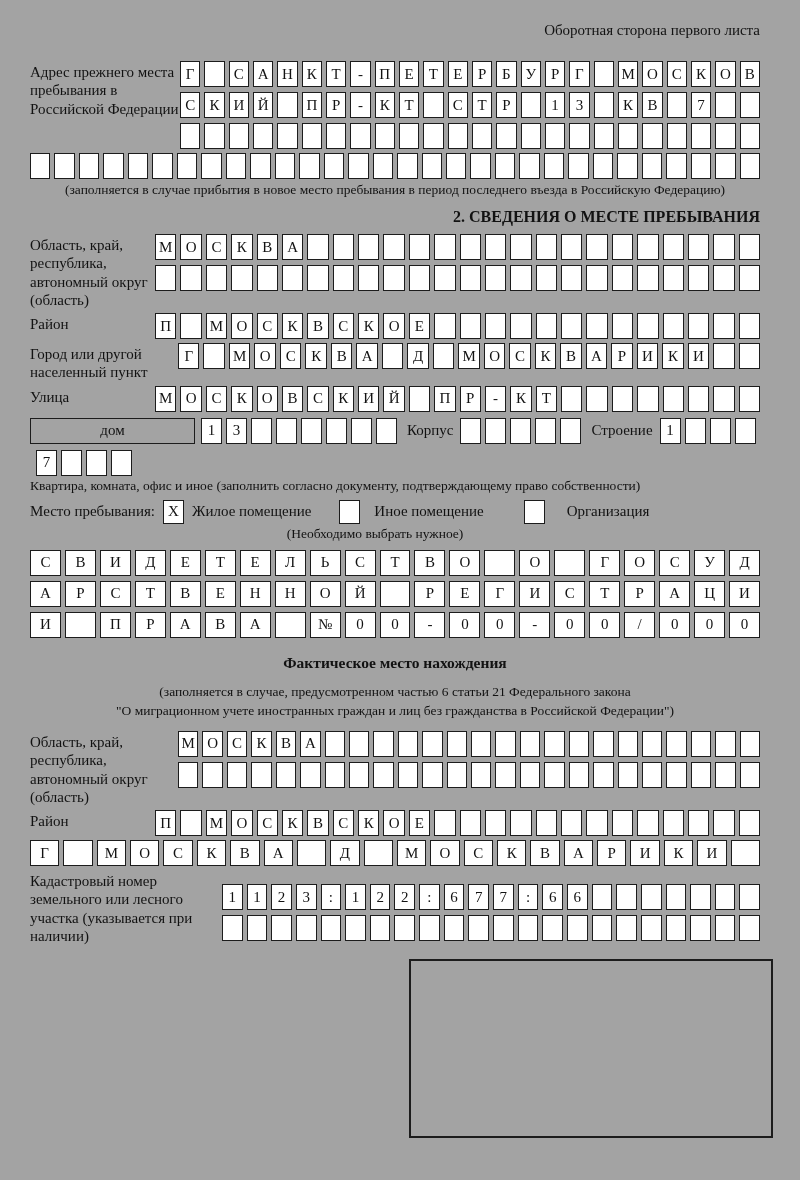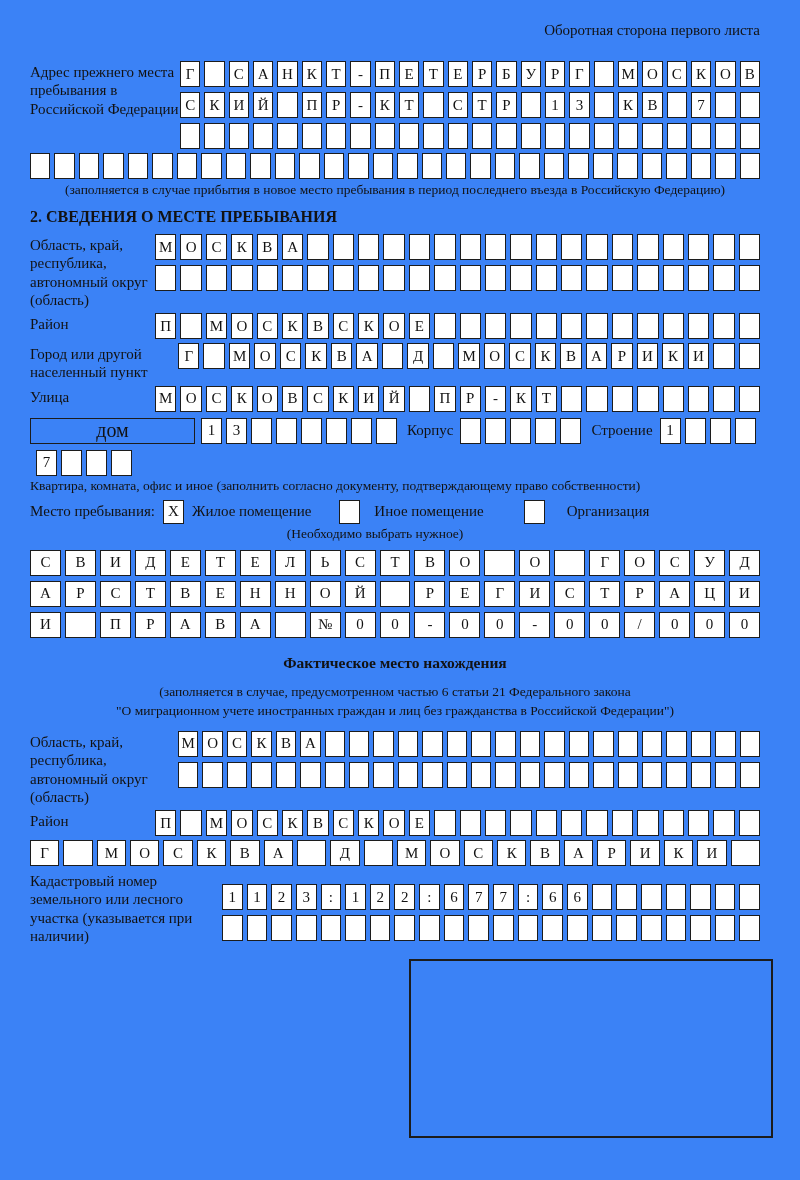--- a/index.html
+++ b/index.html
@@ -1,41 +1,41 @@
 <!DOCTYPE html>
 <html lang="ru"><head>
 <meta charset="utf-8">
 <style>
   html,body { margin:0; padding:0; background:#fff; }
   .page {
     width:800px; height:1180px; box-sizing:border-box;
     padding:12px 40px 10px 30px;
     font-family:"Liberation Serif","DejaVu Serif",serif;
-    color:#121212; background:#3b82f6; overflow:hidden;
+    color:#121212; background:#a3a3a3; overflow:hidden;
   }
   .header-note { text-align:right; font-size:15px; margin:10px 0 22px; }
 
   .frow { display:flex; align-items:flex-start; margin-bottom:4px; }
   .flabel { font-size:15px; line-height:1.22; flex-shrink:0; padding-top:2px; }
   .rows { flex:1; display:flex; flex-direction:column; gap:5px; }
   .boxes { display:flex; gap:4px; flex:1; }
   .boxes-block { display:flex; gap:4px; }
   .box {
     flex:1 1 0; min-width:0; height:24px;
     border:1.8px solid #1c1c1c;
     display:flex; align-items:center; justify-content:center;
     font-size:15px; background:#fff;
   }
   .boxes-block .box, .box.fixed { flex:0 0 19px; }
 
   .note { font-size:13.5px; margin:2px 0 6px; }
   .note-center { text-align:center; }
-  .section-title { text-align:left; font-weight:bold; font-size:16px; margin:10px 0 8px; }
-
-  .wide-box { border:1.8px solid #1c1c1c; height:24px; display:flex; align-items:center; justify-content:center; font-size:20px; }
+  .section-title { text-align:right; font-weight:bold; font-size:16px; margin:10px 0 8px; }
+
+  .wide-box { border:1.8px solid #1c1c1c; height:24px; display:flex; align-items:center; justify-content:center; font-size:15px; }
   .dom-row { display:flex; align-items:center; margin:6px 0 2px; }
   .inline-label { font-size:15px; margin:0 7px 0 10px; white-space:nowrap; }
 
   .stay-row { display:flex; align-items:center; font-size:15px; margin:4px 0 2px; }
   .stay-note { font-size:13.5px; margin:0 0 8px 205px; width:280px; text-align:center; }
 
   .fact-title { text-align:center; font-weight:bold; font-size:15.5px; margin:16px 0 10px; }
   .fact-note { text-align:center; font-size:13.5px; line-height:1.45; margin-bottom:10px; }
 
   .stamp-area { margin-left:358px; width:405px; margin-top:14px; }

